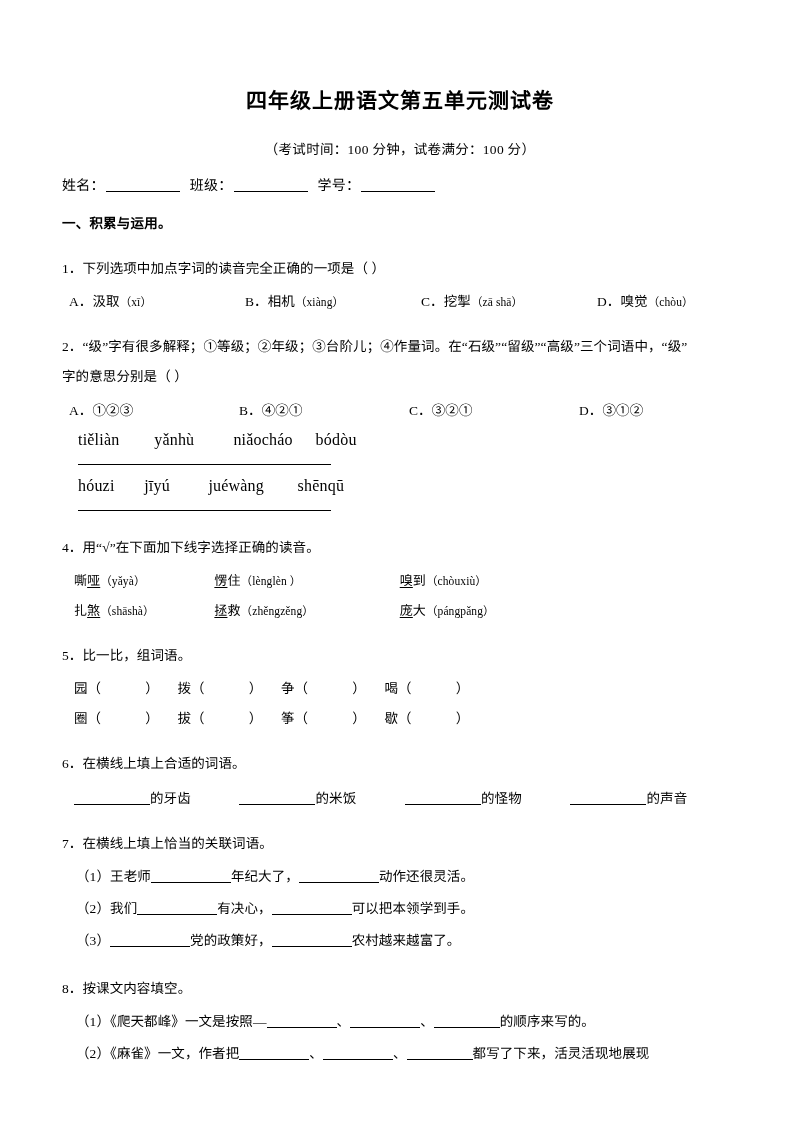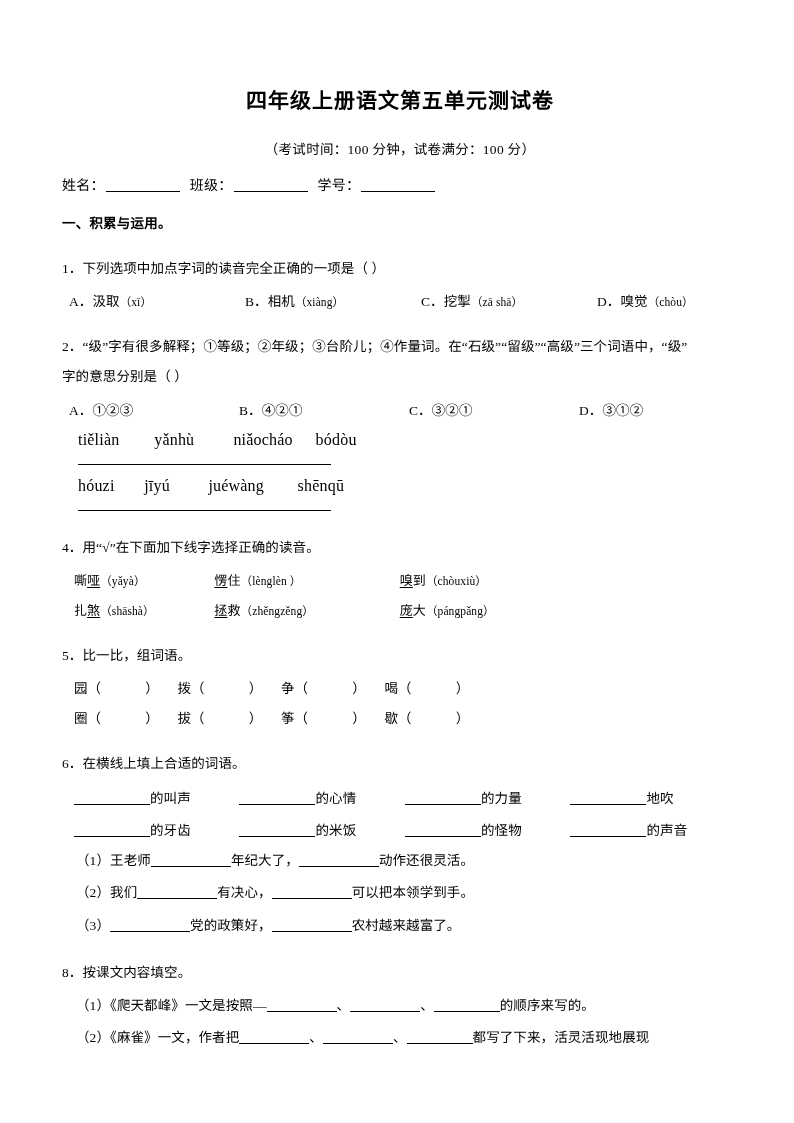--- a/index.html
+++ b/index.html
@@ -222,32 +222,27 @@
   </div>
   <div class="zuci-row">
     <span class="cell"><span>圈（</span><span class="gap"></span><span>）</span></span>
     <span class="cell"><span>拔（</span><span class="gap"></span><span>）</span></span>
     <span class="cell"><span>筝（</span><span class="gap"></span><span>）</span></span>
     <span class="cell"><span>歇（</span><span class="gap"></span><span>）</span></span>
   </div>
 
   <div class="q">6．在横线上填上合适的词语。</div>
   <div class="fill-row">
-    <span class="cell"><span class="ul ul-76"></span><span>的叫声</span></span>
-    <span class="cell"><span class="ul ul-76"></span><span>的心情</span></span>
-    <span class="cell"><span class="ul ul-76"></span><span>的力量</span></span>
-    <span class="cell"><span class="ul ul-76"></span><span>地吹</span></span>
-  </div>
-  <div class="fill-row">
     <span class="cell"><span class="ul ul-76"></span><span>的牙齿</span></span>
     <span class="cell"><span class="ul ul-76"></span><span>的米饭</span></span>
     <span class="cell"><span class="ul ul-76"></span><span>的怪物</span></span>
     <span class="cell"><span class="ul ul-76"></span><span>的声音</span></span>
   </div>
 
+  <div class="q">7．在横线上填上恰当的关联词语。</div>
   <div class="sub">
     <span>（1）</span><span>王老师</span><span class="ul ul-80"></span><span>年纪大了，</span><span class="ul ul-80"></span><span>动作还很灵活。</span>
   </div>
   <div class="sub">
     <span>（2）</span><span>我们</span><span class="ul ul-80"></span><span>有决心，</span><span class="ul ul-80"></span><span>可以把本领学到手。</span>
   </div>
   <div class="sub">
     <span>（3）</span><span></span><span class="ul ul-80"></span><span>党的政策好，</span><span class="ul ul-80"></span><span>农村越来越富了。</span>
   </div>
 

